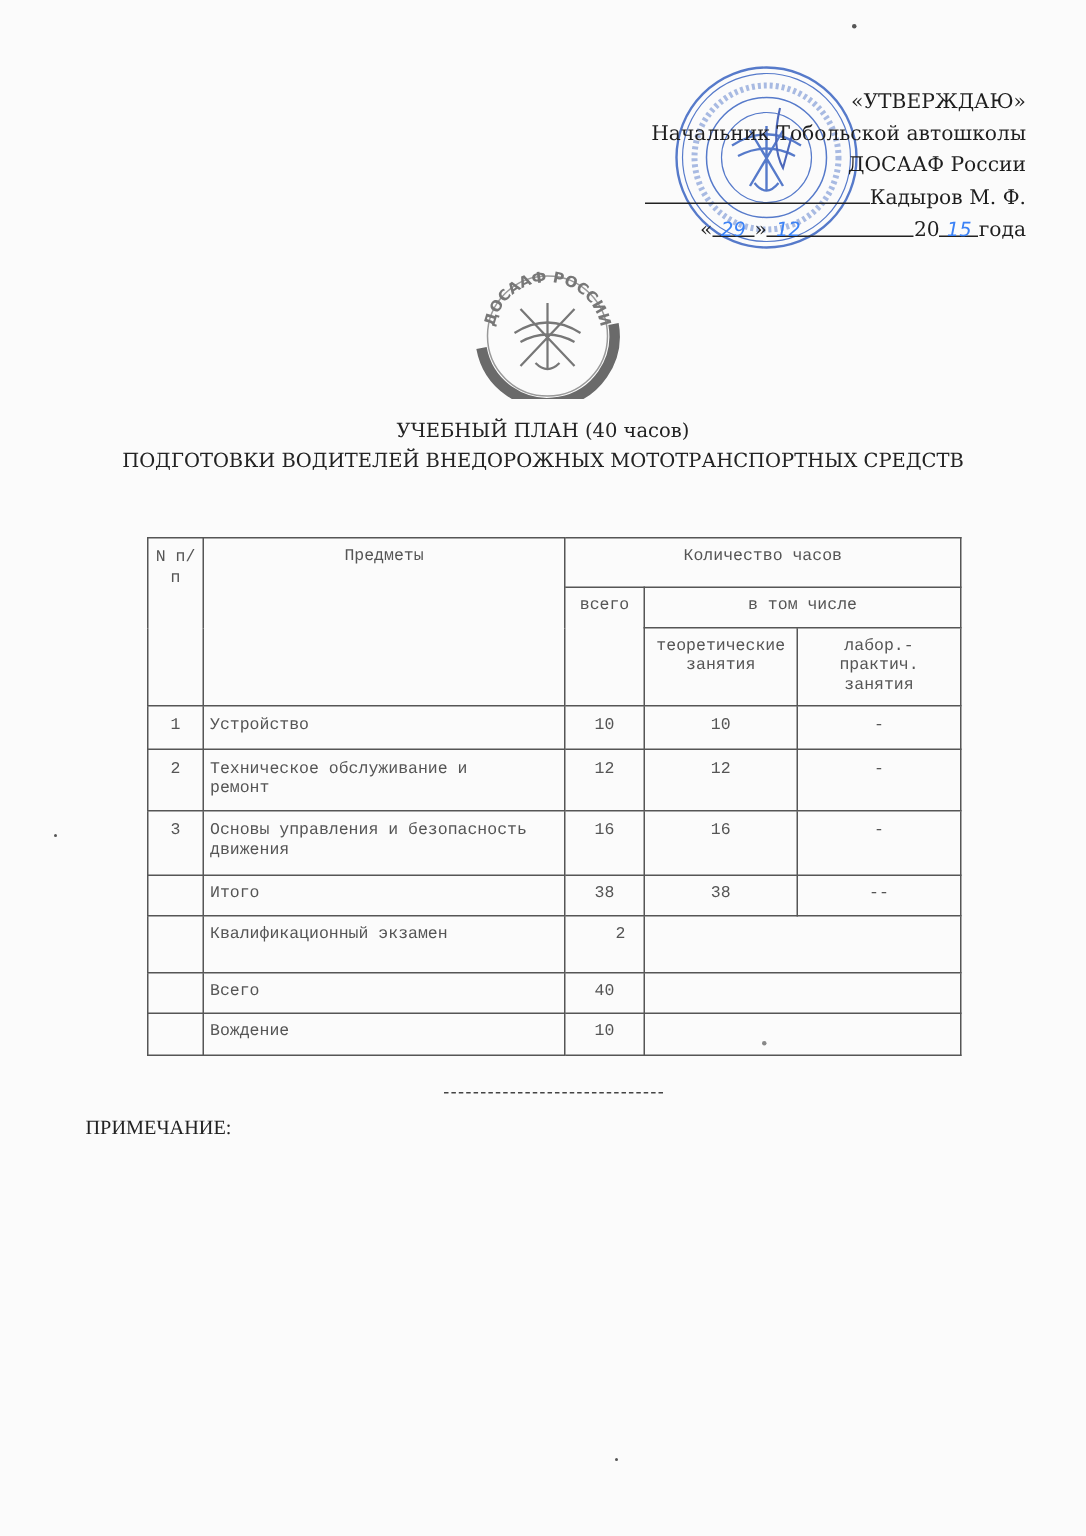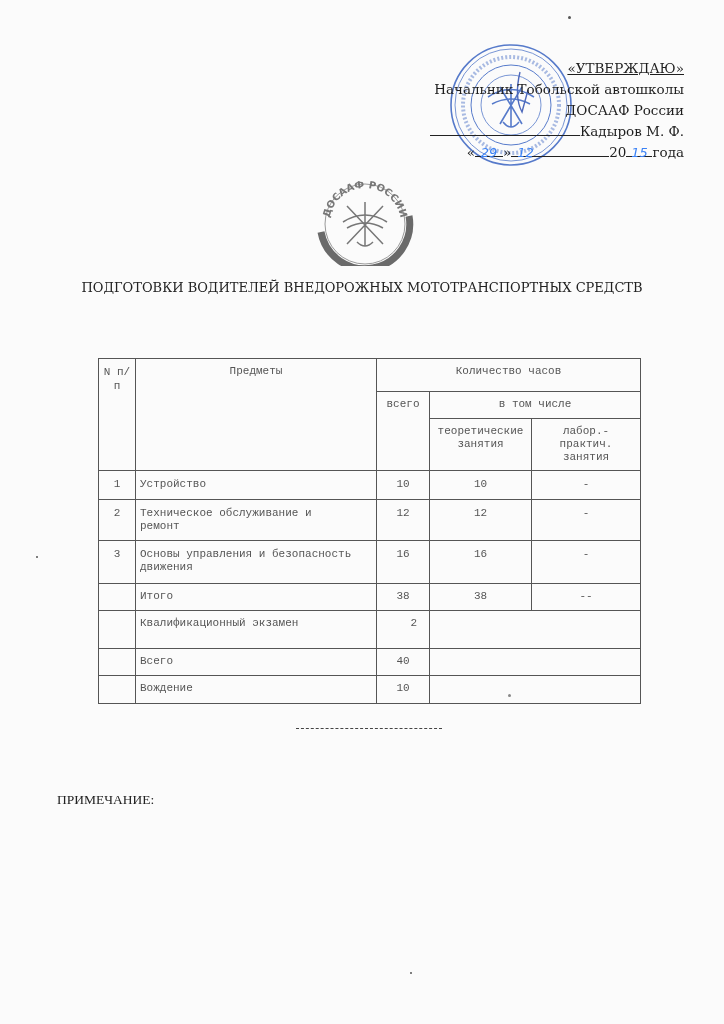--- a/index.html
+++ b/index.html
@@ -4,21 +4,21 @@
 <style>
   html, body { margin: 0; padding: 0; }
   body {
     width: 724px; height: 1024px; background: #fbfbfb; position: relative; overflow: hidden;
     font-family: "DejaVu Serif", "Liberation Serif", serif; color: #222;
   }
   .approve {
     position: absolute; right: 40px; top: 58px; text-align: right;
     font-family: "DejaVu Serif", serif; font-size: 13.5px; line-height: 21px; color: #1e1e1e;
   }
-  .approve .head { text-decoration: underline; }
+  .approve .head { }
   .approve .line { white-space: nowrap; }
   .approve .u { display: inline-block; border-bottom: 1px solid #222; height: 14px; vertical-align: baseline; }
   .approve .hw { font-family: "DejaVu Sans", sans-serif; color: #3b82f6; font-style: italic; font-size: 13px; }
   .stamp { position: absolute; left: 448px; top: 42px; width: 126px; height: 126px; opacity: 0.85; }
   .logo { position: absolute; left: 313px; top: 172px; width: 104px; height: 94px; }
   .title {
     position: absolute; left: 0; width: 724px; top: 278px; text-align: center;
     font-family: "DejaVu Serif", serif; font-size: 13px; line-height: 20px; color: #222;
   }
   table.plan {
@@ -29,21 +29,21 @@
   .c { text-align: center; }
   .pl { padding-left: 4px !important; }
   .r { text-align: right; padding-right: 12px !important; }
   .hdr td { padding-top: 6px !important; }
   .divider {
     position: absolute; left: 296px; top: 728px; width: 146px;
     border-top: 1.5px dashed #444;
   }
   .note {
     position: absolute; left: 57px; top: 740px; width: 620px;
-    font-family: "Liberation Serif", "DejaVu Serif", serif; font-size: 13.5px; line-height: 23px; color: #222; margin-top: 48px;
+    font-family: "Liberation Serif", "DejaVu Serif", serif; font-size: 13.5px; line-height: 23px; color: #222;
   }
   .speck { position: absolute; width: 3px; height: 3px; background: #555; border-radius: 50%; }
 </style>
 </head>
 <body>
 
 <svg class="stamp" viewBox="0 0 126 126">
   <g fill="none" stroke="#3a64c2">
     <circle cx="63" cy="63" r="60" stroke-width="1.6"></circle>
     <circle cx="63" cy="63" r="56" stroke-width="0.8"></circle>
@@ -79,20 +79,21 @@
     <textPath href="#arcTxt" startOffset="50%" text-anchor="middle">ДОСААФ РОССИИ</textPath>
   </text>
   <g stroke="#777" stroke-width="1.5" fill="none">
     <path d="M34 34 L70 72 M70 34 L34 72 M52 30 L52 74"></path>
     <path d="M30 50 Q52 36 74 50 M34 56 Q52 46 70 56"></path>
     <path d="M44 70 Q52 78 60 70"></path>
   </g>
 </svg>
 
 <div class="title">
+  <div>УЧЕБНЫЙ ПЛАН (40 часов)</div>
   <div>ПОДГОТОВКИ ВОДИТЕЛЕЙ ВНЕДОРОЖНЫХ МОТОТРАНСПОРТНЫХ СРЕДСТВ</div>
 </div>
 
 <table class="plan">
   <colgroup>
     <col style="width:37px">
       <col style="width:240px">
       <col style="width:53px">
       <col style="width:102px">
       <col style="width:109px">

